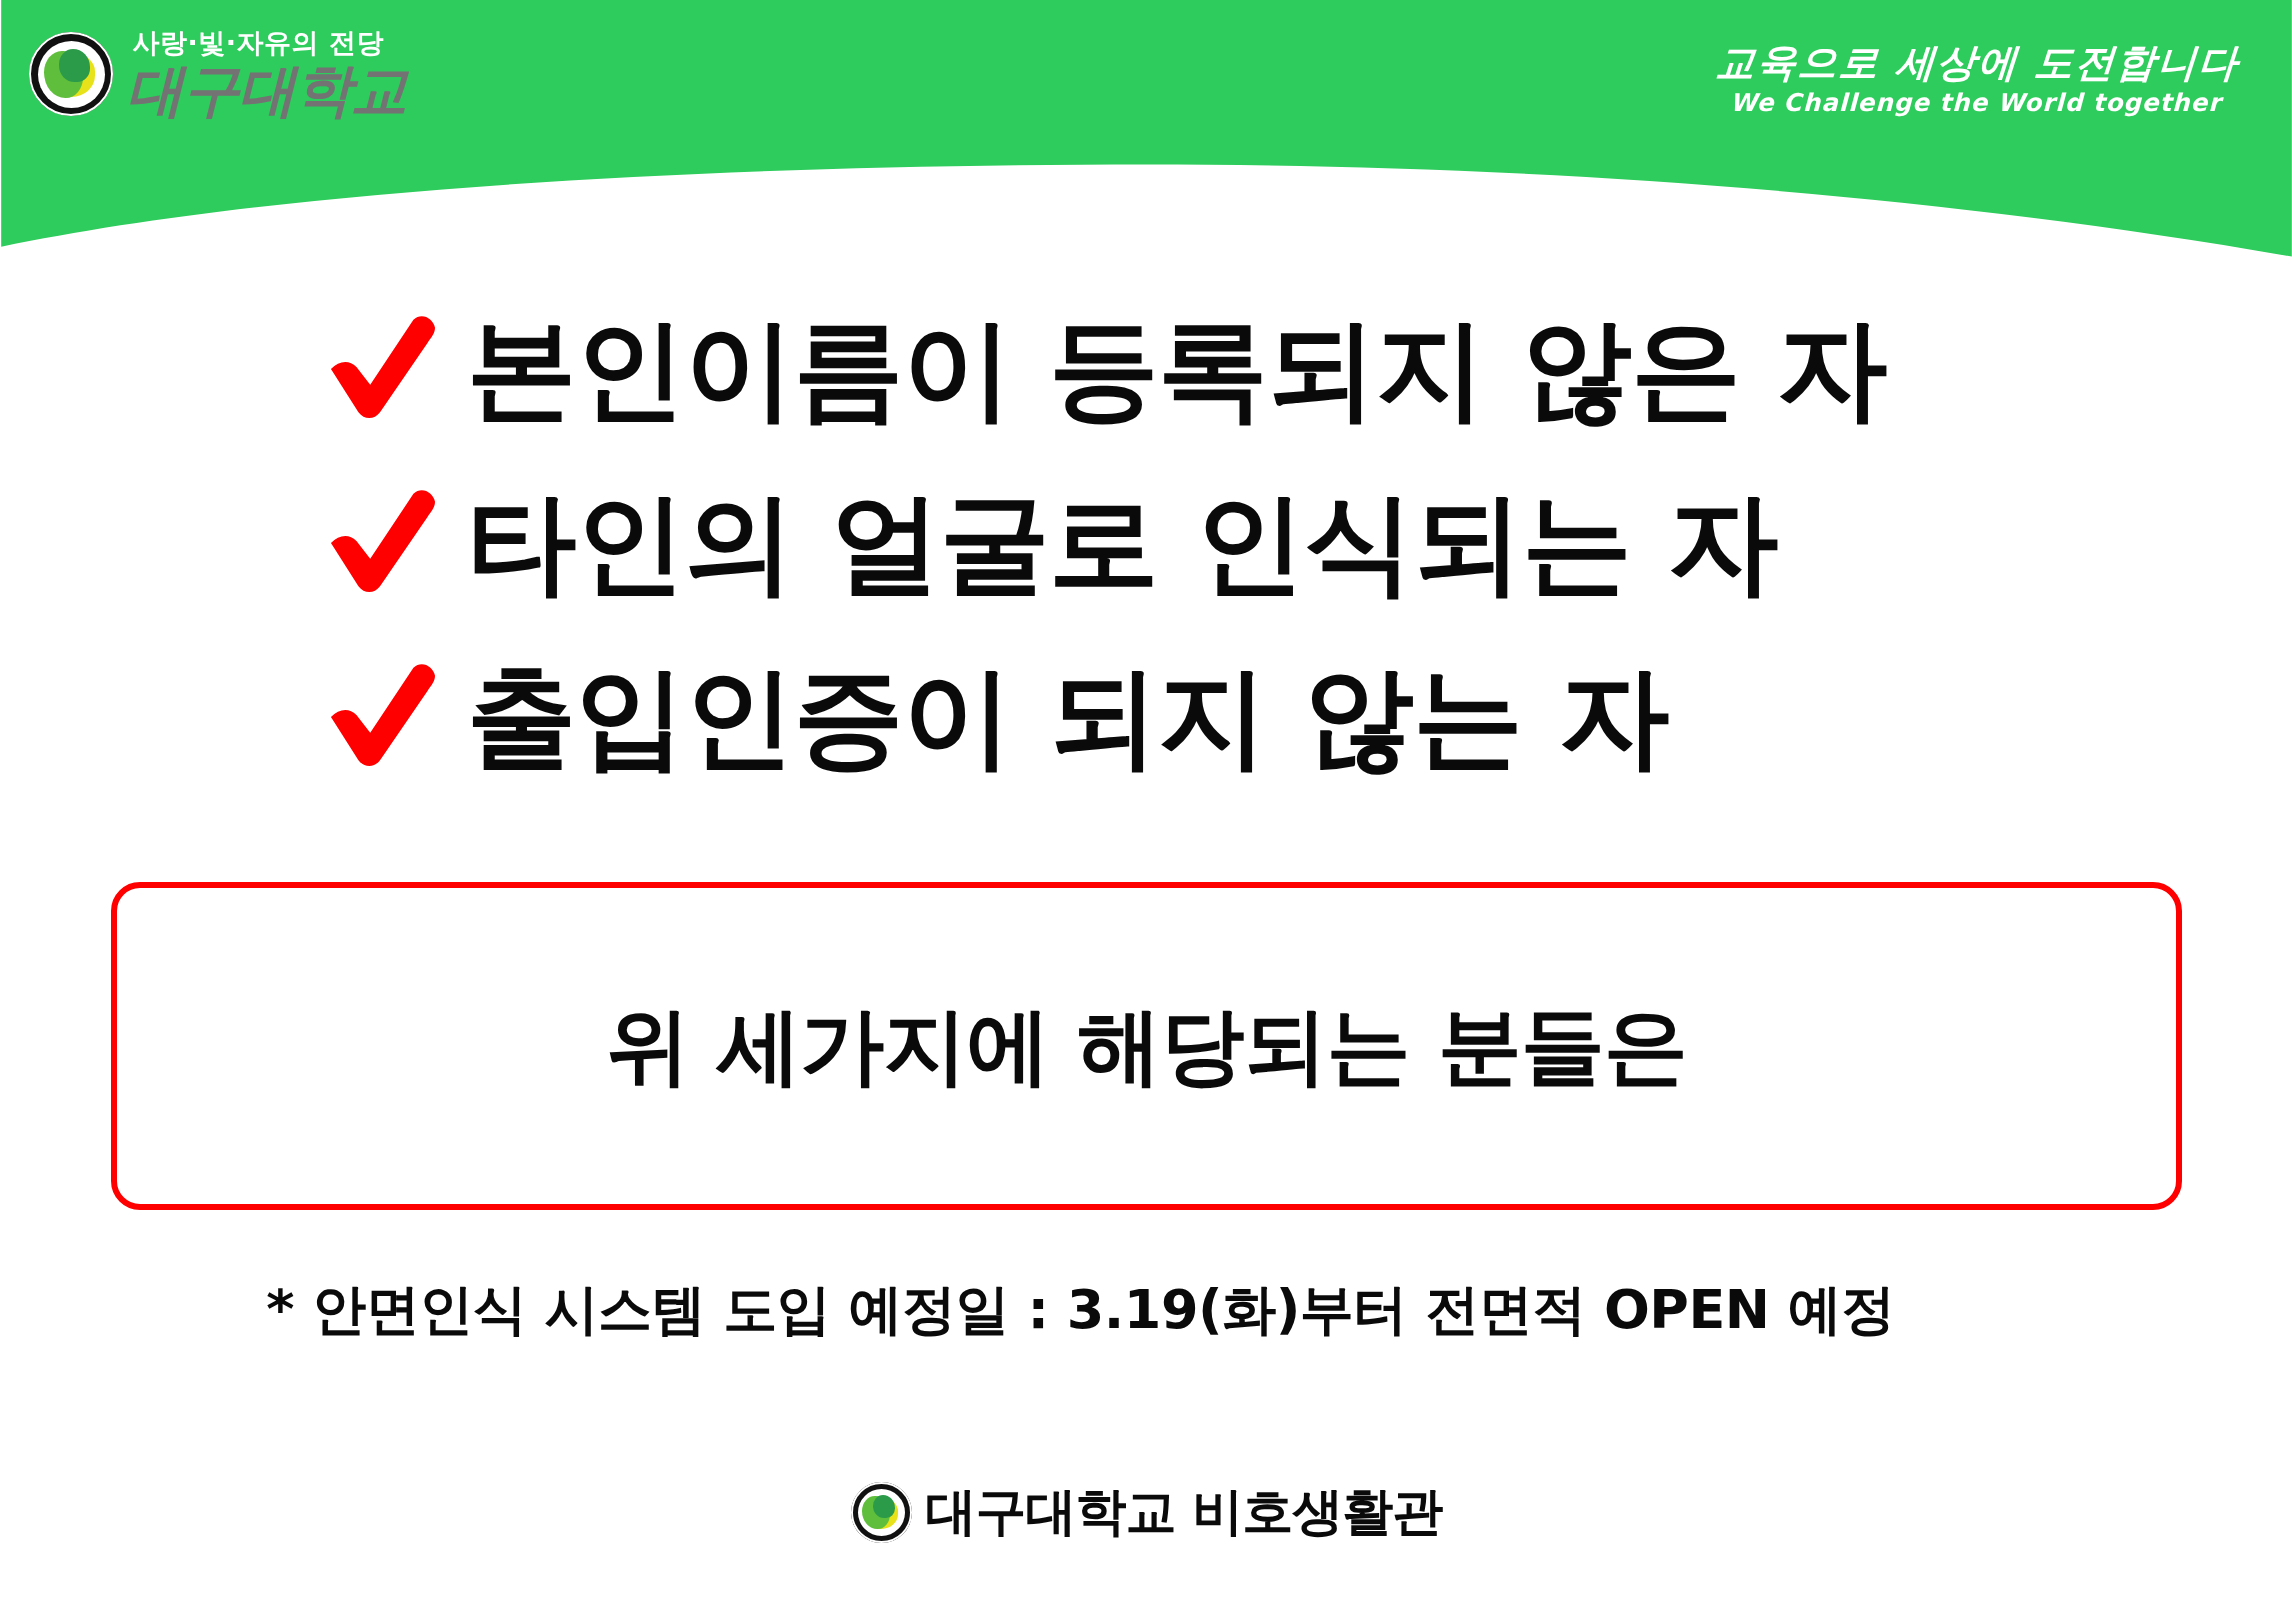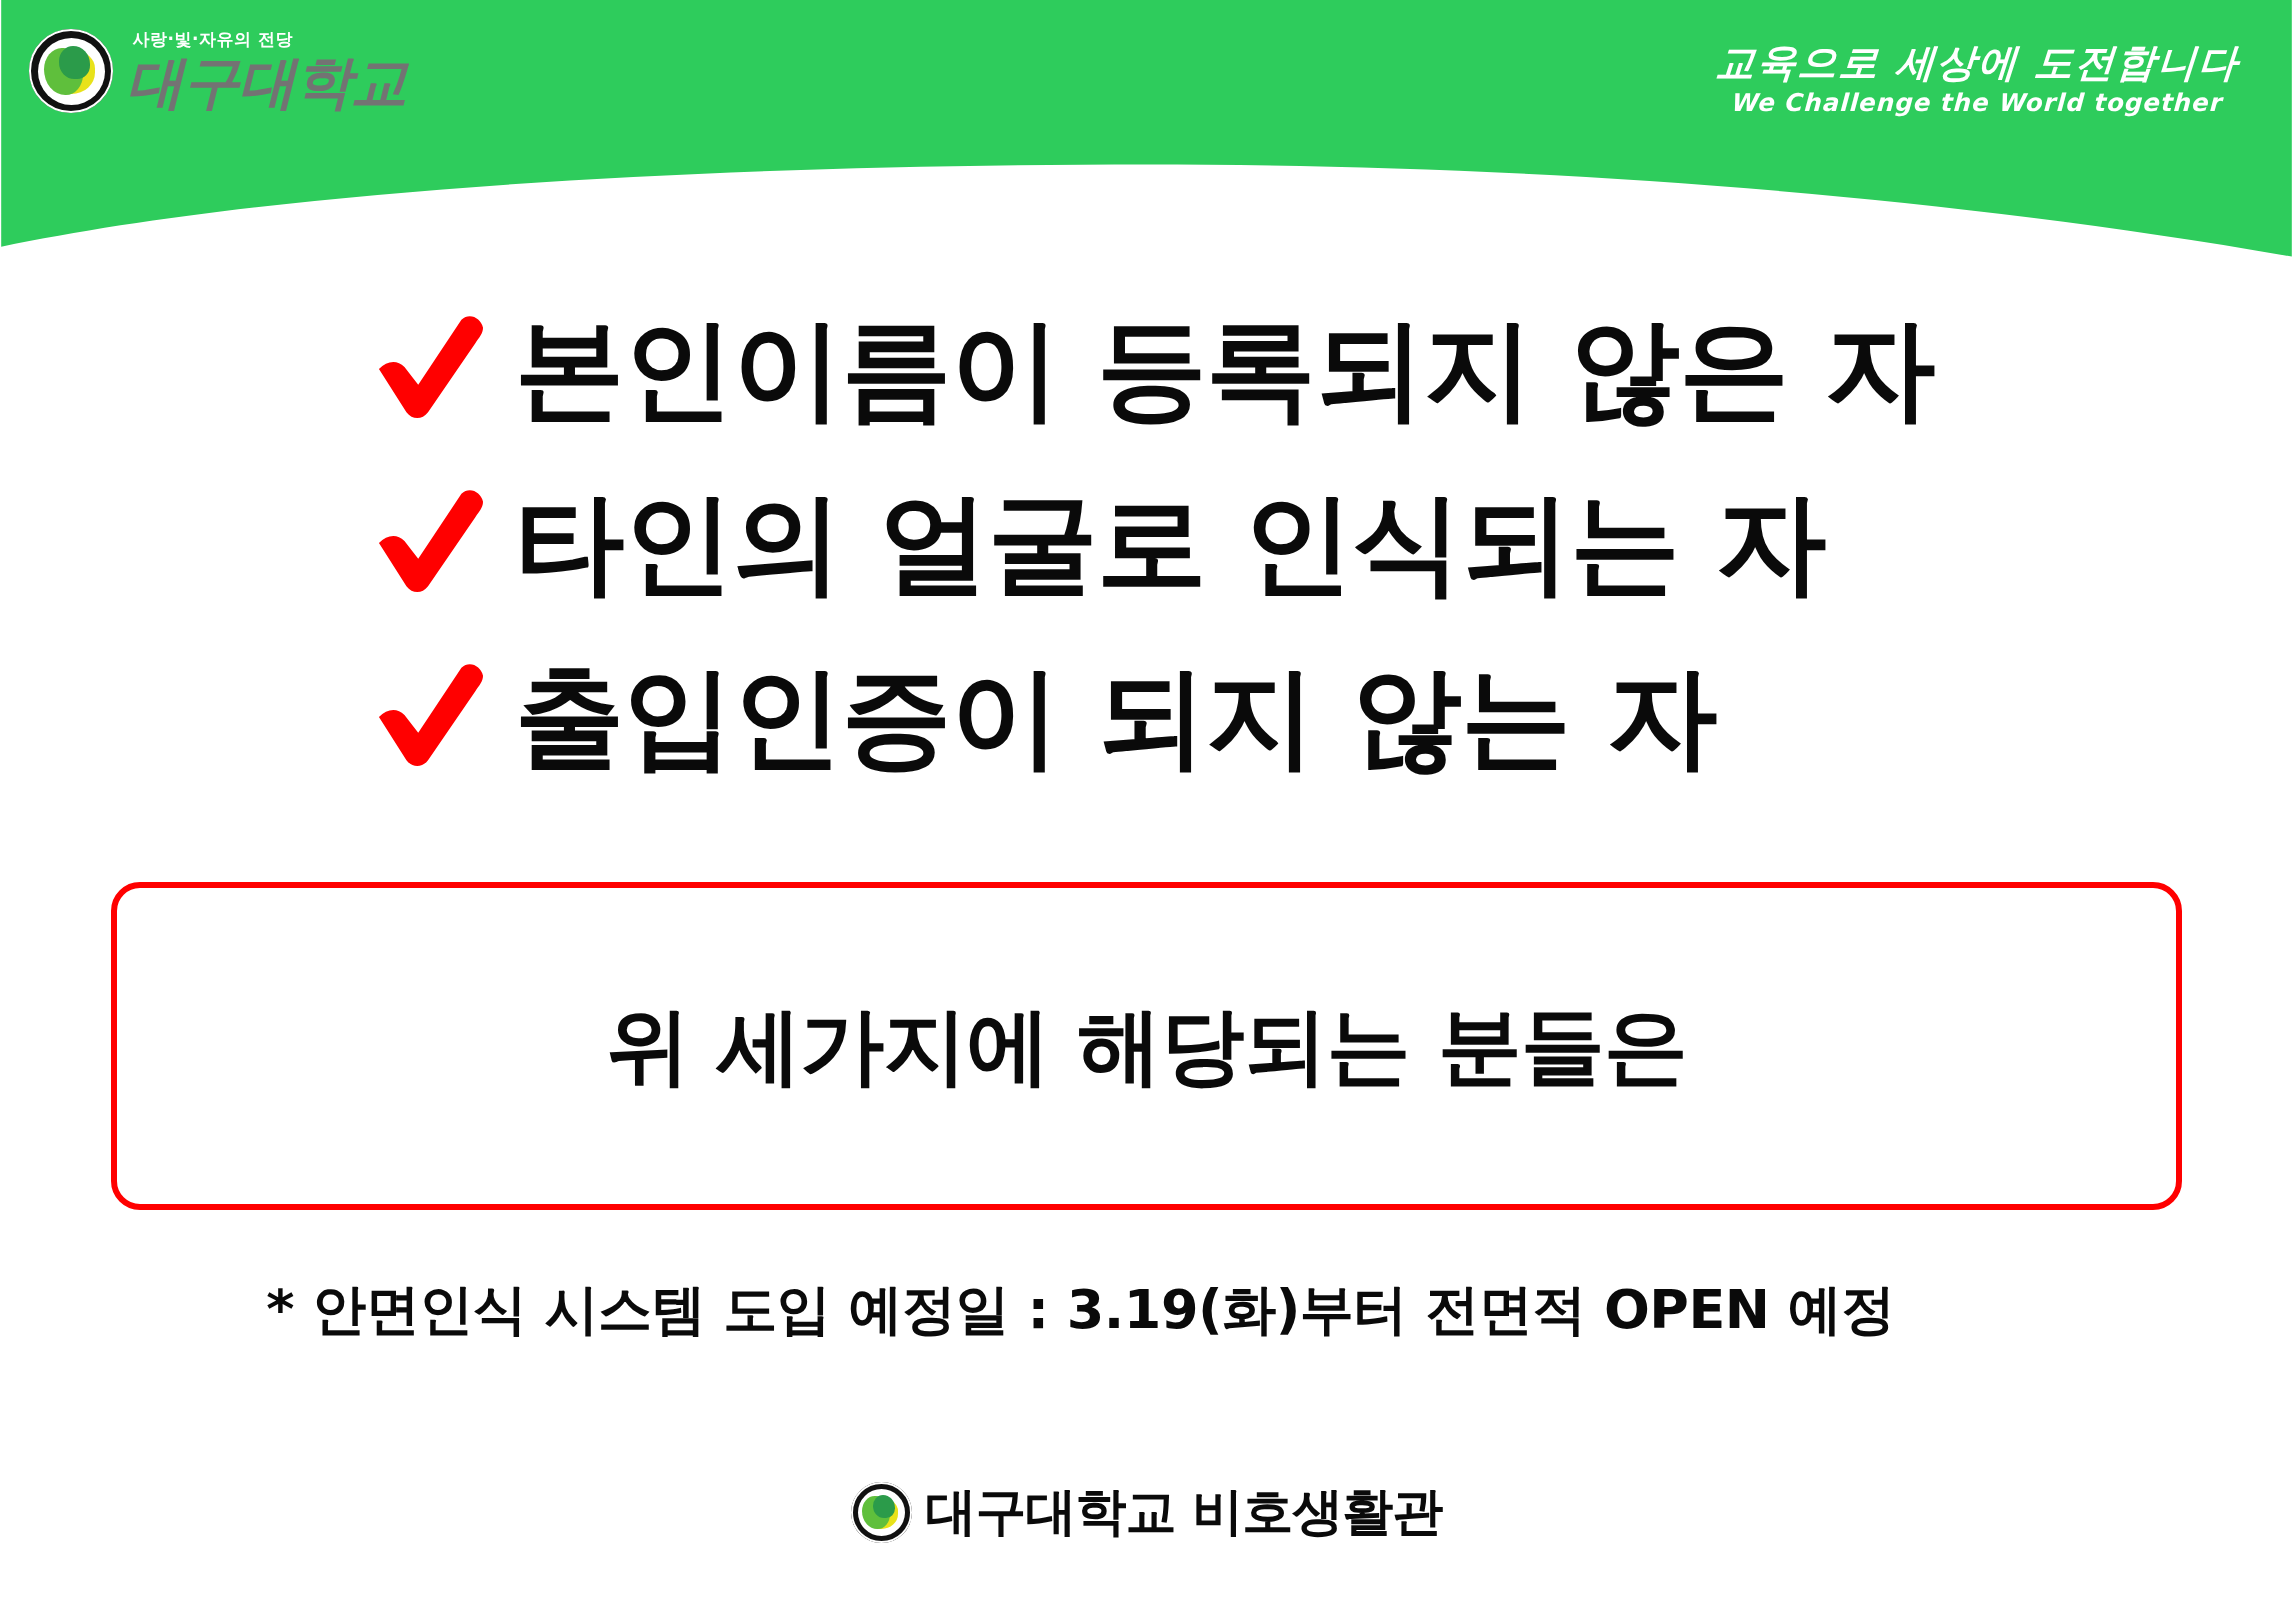--- a/index.html
+++ b/index.html
@@ -93,21 +93,21 @@
     flex: 0 0 auto;
   }
   .brand-text-col {
     display: flex;
     flex-direction: column;
     justify-content: center;
     line-height: 1;
   }
   .brand-tagline {
     color: #ffffff;
-    font-size: 17px;
+    font-size: 27px;
     font-weight: 700;
     letter-spacing: 0.5px;
     margin-left: 5.9px;
     margin-bottom: 5.9px;
     white-space: nowrap;
   }
   .brand-name {
     color: #737373;
     font-size: 57px;
     font-weight: 900;
@@ -143,21 +143,20 @@
     transform: skewX(-4deg);
   }
 
   
   .bullets {
     position: absolute;
     left: 0;
     top: 282px;
     width: 1950px;
     z-index: 3;
-    margin-left: 48px;
   }
   .bullet-row {
     display: flex;
     align-items: center;
     justify-content: flex-start;
     padding-left: 323px;
     height: 174px;
   }
   .check-icon {
     flex: 0 0 auto;

